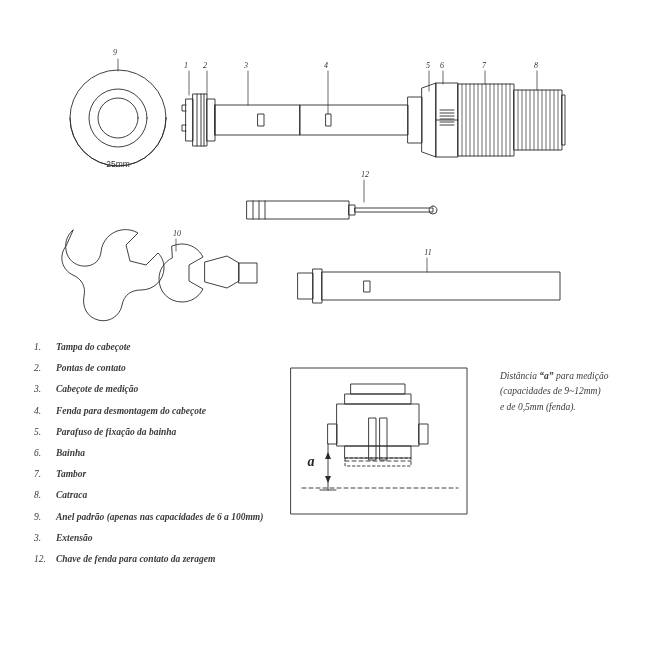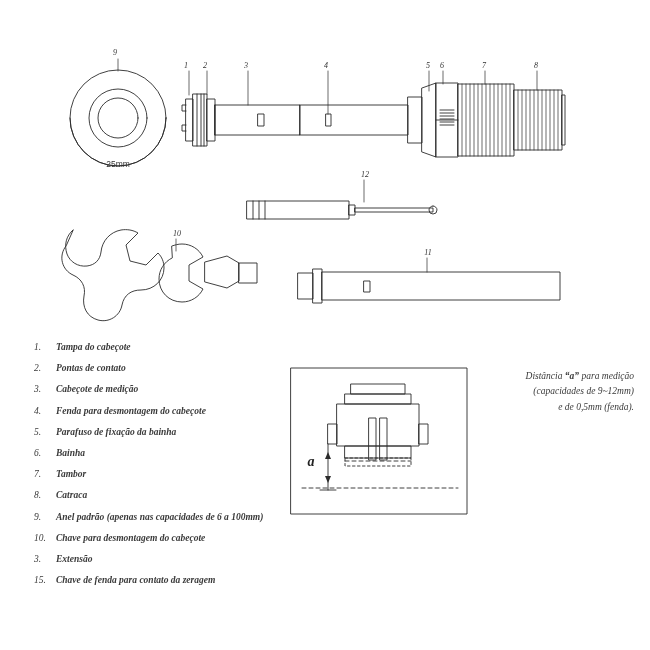--- a/index.html
+++ b/index.html
@@ -67,29 +67,28 @@
     flex: 0 0 22px;
     text-align: left;
   }
   .legend-text {
     flex: 1 1 auto;
     font-weight: bold;
   }
   
   #note {
     position: absolute;
-    left: 486px;
+    left: 500px;
     top: 369px;
     width: 148px;
     font-family: "Liberation Serif", serif;
     font-style: italic;
     font-size: 9.5px;
     color: #3a3a3a;
     line-height: 1.62;
-    text-align: right;
   }
   #note b { font-weight: bold; }
 </style>
 </head>
 <body>
 
 <div id="sheet">
 
   <svg class="art" viewBox="0 0 650 650">
     <g fill="none" stroke="#2b2b2b" stroke-width="0.9" stroke-linejoin="round" stroke-linecap="round">
@@ -263,29 +262,25 @@
     </div>
     <div class="legend-row">
       <span class="legend-num">8.</span>
       <span class="legend-text">Catraca</span>
     </div>
     <div class="legend-row">
       <span class="legend-num">9.</span>
       <span class="legend-text">Anel padrão (apenas nas capacidades de 6 a 100mm)</span>
     </div>
     <div class="legend-row">
-      <span class="legend-num">10.</span>
-      <span class="legend-text">Chave para desmontagem do cabeçote</span>
-    </div>
-    <div class="legend-row">
       <span class="legend-num">3.</span>
       <span class="legend-text">Extensão</span>
     </div>
     <div class="legend-row">
-      <span class="legend-num">15.</span>
+      <span class="legend-num">12.</span>
       <span class="legend-text">Chave de fenda para contato da zeragem</span>
     </div>
   </div>
 
   <div id="note">
     <div><span>Distância </span><b>“a”</b><span> para medição</span></div>
     <div>(capacidades de 9~12mm)</div>
     <div>e de 0,5mm (fenda).</div>
   </div>
 

